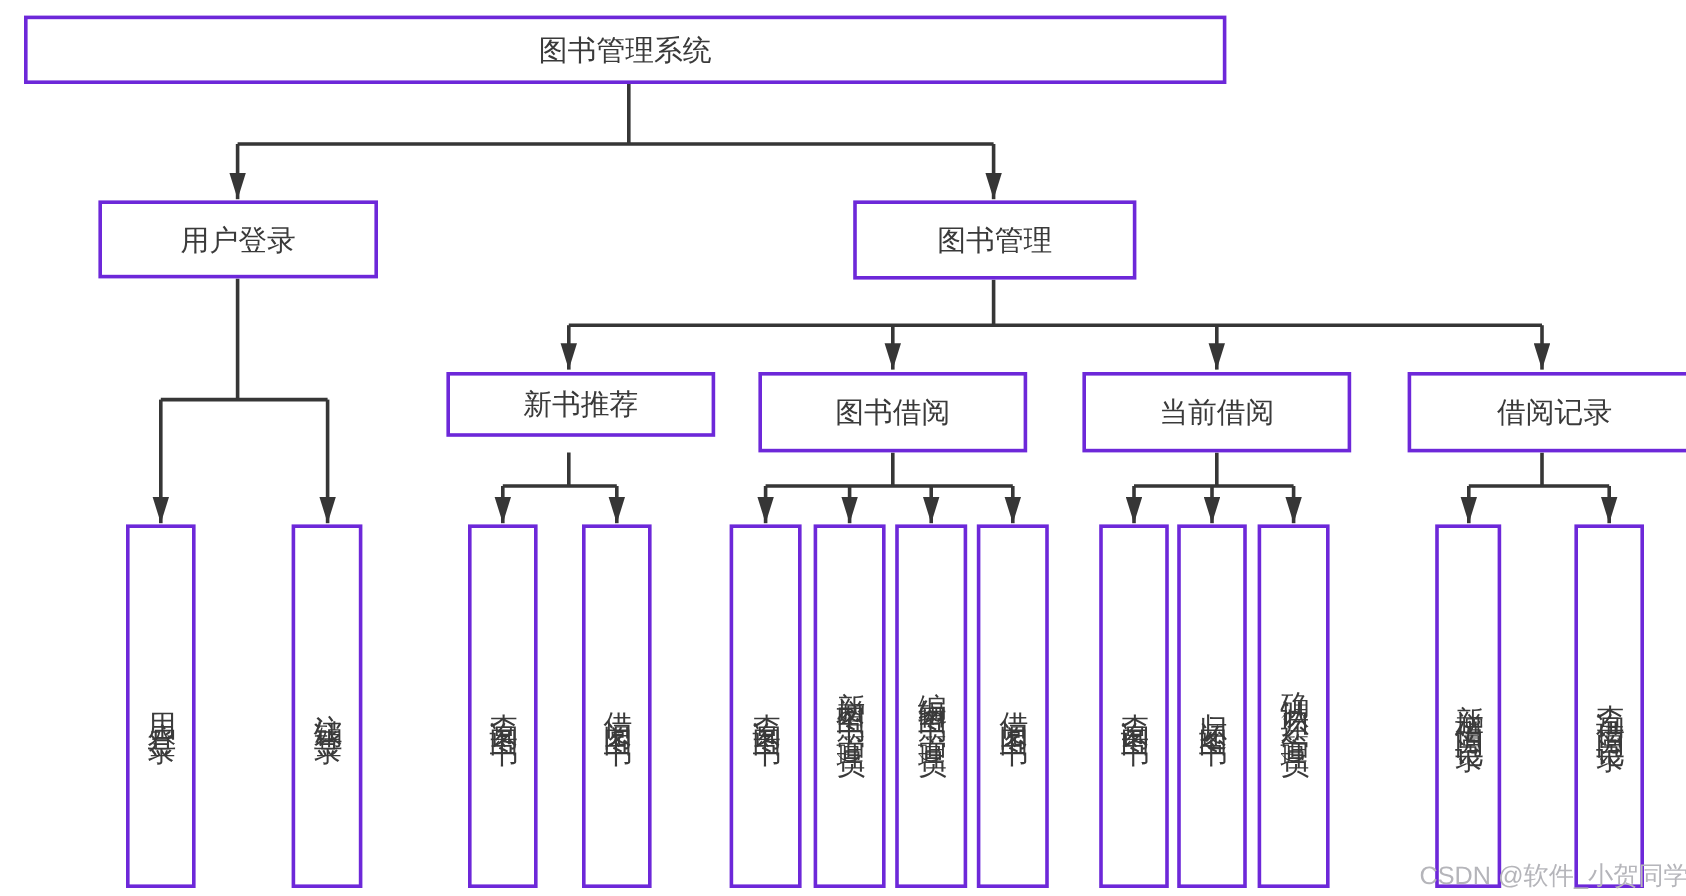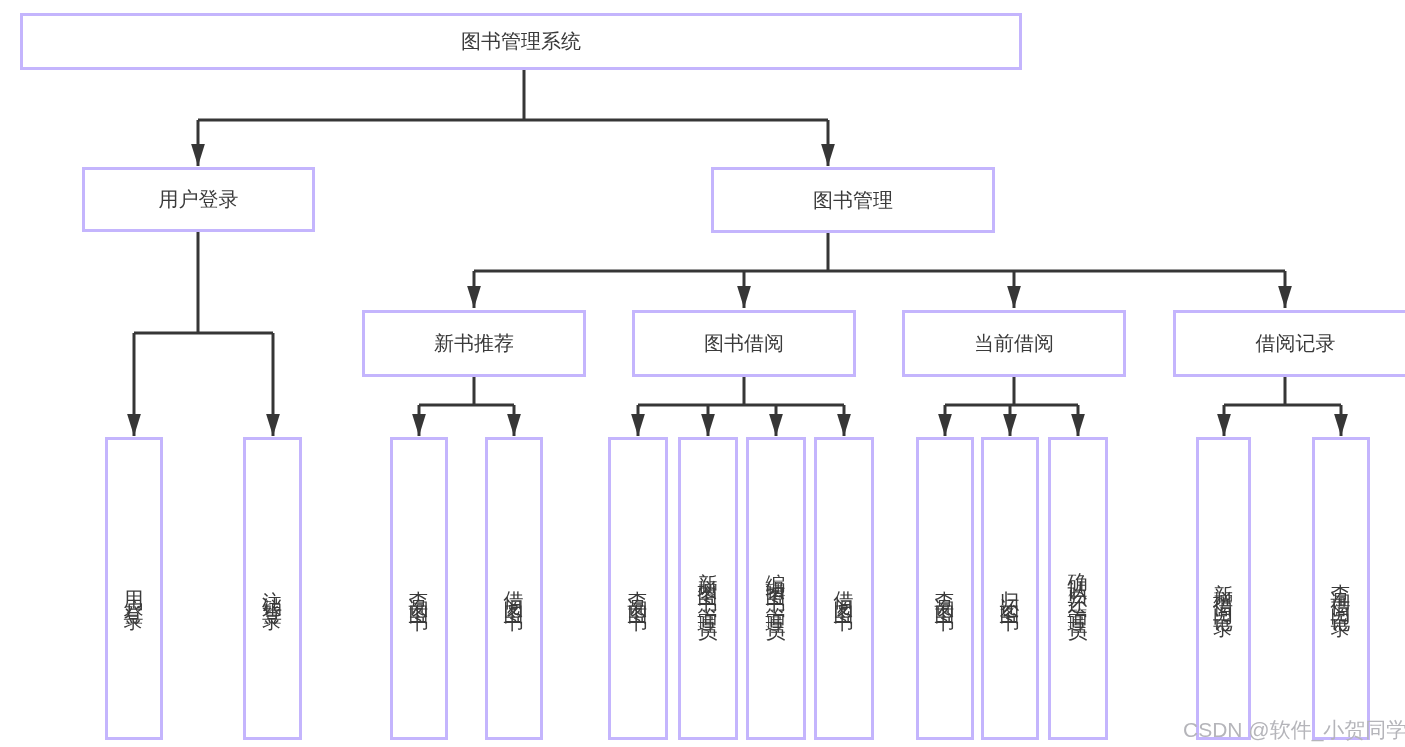--- a/index.html
+++ b/index.html
@@ -23,27 +23,27 @@
     height: 747px;
   }
   .connectors path {
     stroke: #363636;
     stroke-width: 3;
     fill: none;
   }
   .node {
     position: absolute;
     box-sizing: border-box;
-    border: 3px solid #c4b5fd;
+    border: 3px solid #6d28d9;
     background: #ffffff;
     display: flex;
     align-items: center;
     justify-content: center;
     color: #3a3a3a;
-    font-size: 20px;
+    font-size: 24px;
   }
   .node.leaf span {
     writing-mode: vertical-rl;
     text-orientation: mixed;
     letter-spacing: 7px;
     line-height: 1;
     white-space: nowrap;
   }
   .watermark {
     position: absolute;
@@ -115,25 +115,25 @@
     </g>
   </svg>
 
   <div class="node" style="left:20px; top:13px; width:1002px; height:57px">
     <span>图书管理系统</span>
   </div>
 
   <div class="node" style="left:82px; top:167px; width:233px; height:65px">
     <span>用户登录</span>
   </div>
-  <div class="node" style="left:711px; top:167px; width:284px; height:66px">
+  <div class="node" style="left:711px; top:167px; width:236px; height:66px">
     <span>图书管理</span>
   </div>
 
-  <div class="node" style="left:362px; top:310px; width:224px; height:67px">
+  <div class="node" style="left:372px; top:310px; width:224px; height:54px">
     <span>新书推荐</span>
   </div>
   <div class="node" style="left:902px; top:310px; width:224px; height:67px">
     <span>当前借阅</span>
   </div>
   <div class="node" style="left:632px; top:310px; width:224px; height:67px">
     <span>图书借阅</span>
   </div>
   <div class="node" style="left:1173px; top:310px; width:245px; height:67px">
     <span>借阅记录</span>

